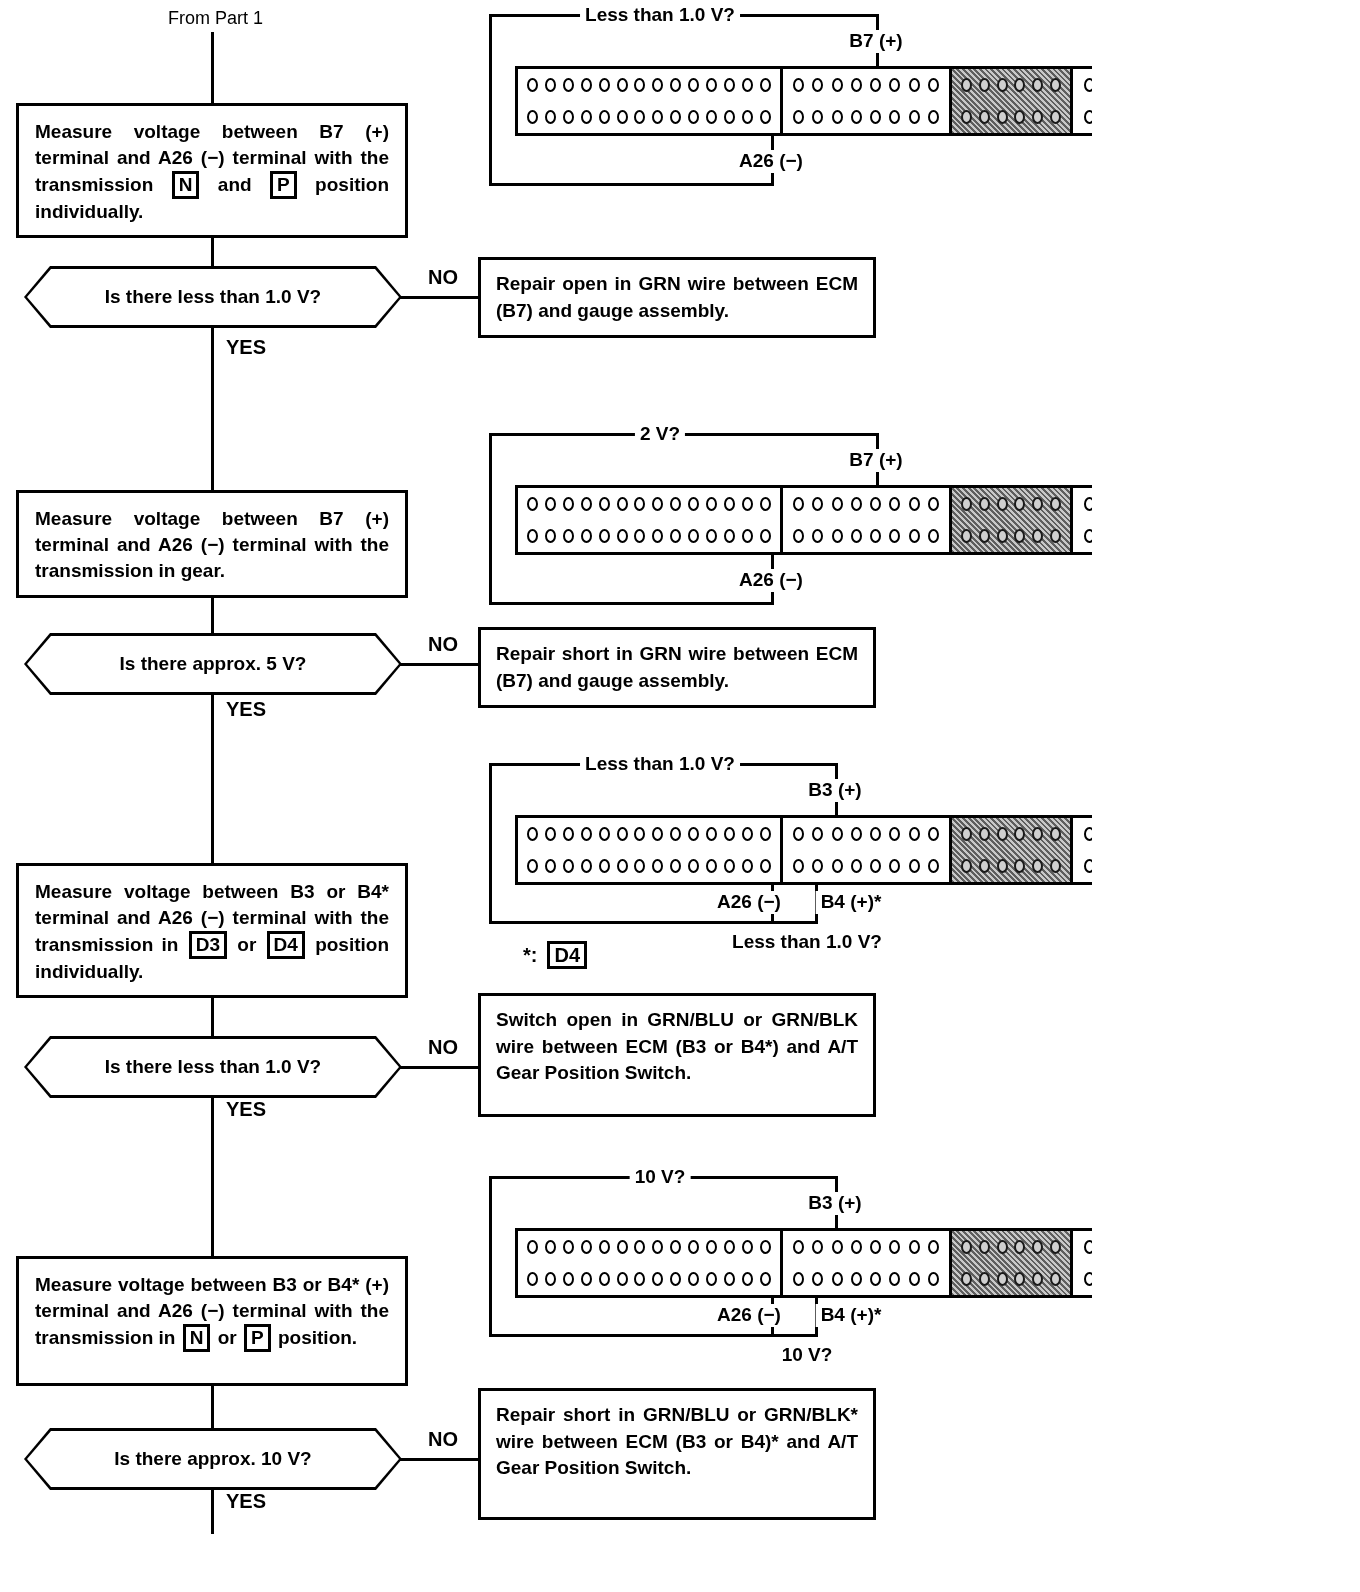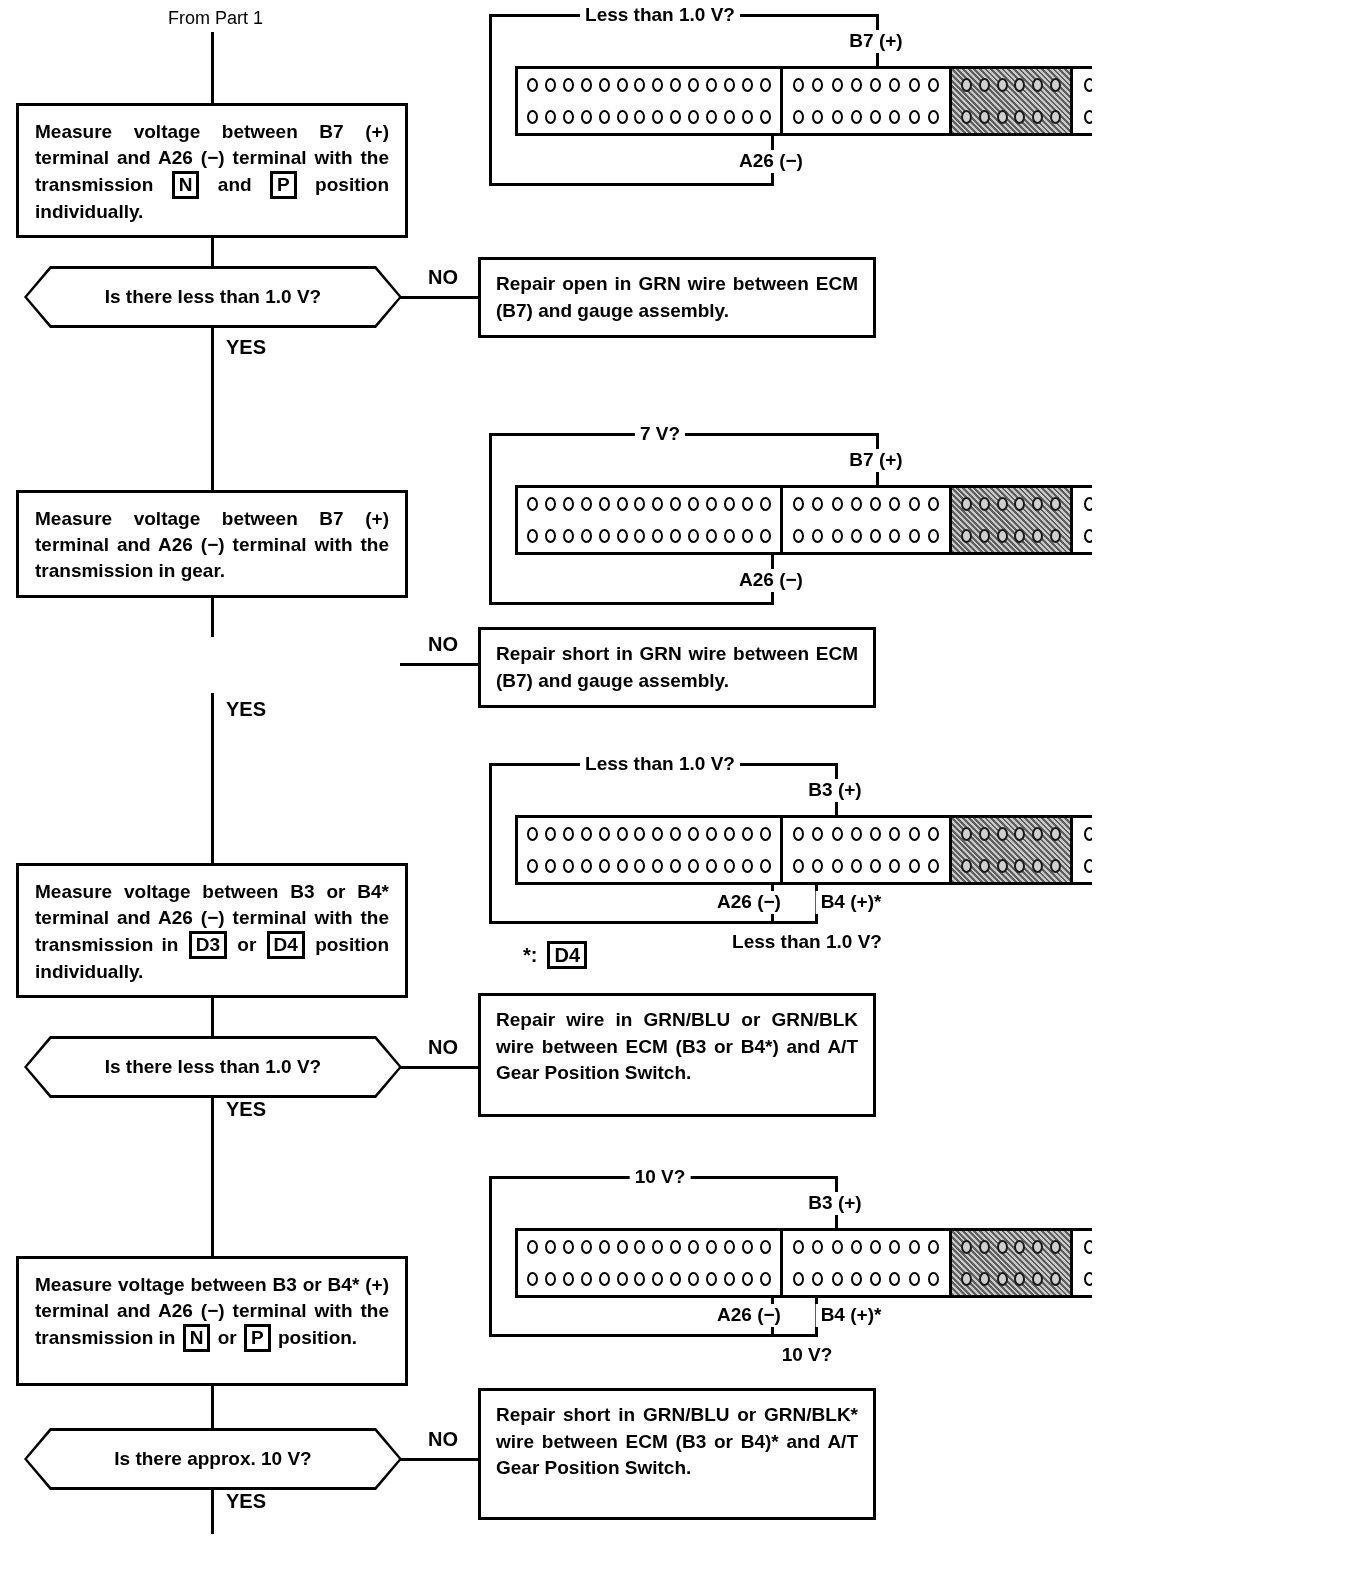--- a/index.html
+++ b/index.html
@@ -65,20 +65,24 @@
 
   <div class="pbox" style="top:103px;min-height:126px">Measure voltage between B7 (+) terminal and A26 (−) terminal with the transmission <span class="boxed">N</span> and <span class="boxed">P</span> position individually.</div>
   <div class="pbox" style="top:490px;min-height:94px">Measure voltage between B7 (+) terminal and A26 (−) terminal with the transmission in gear.</div>
   <div class="pbox" style="top:863px;min-height:130px">Measure voltage between B3 or B4* terminal and A26 (−) terminal with the transmission in <span class="boxed">D3</span> or <span class="boxed">D4</span> position individually.</div>
   <div class="pbox" style="top:1256px;min-height:130px">Measure voltage between B3 or B4* (+) terminal and A26 (−) terminal with the transmission in <span class="boxed">N</span> or <span class="boxed">P</span> position.</div>
 
   <div class="hex" style="top:266px">
     <div class="shape"></div>
     <div class="inner">Is there less than 1.0 V?</div>
   </div>
+  <div class="hex" style="top:633px">
+    <div class="shape"></div>
+    <div class="inner">Is there approx. 5 V?</div>
+  </div>
   <div class="hex" style="top:1036px">
     <div class="shape"></div>
     <div class="inner">Is there less than 1.0 V?</div>
   </div>
   <div class="hex" style="top:1428px">
     <div class="shape"></div>
     <div class="inner">Is there approx. 10 V?</div>
   </div>
 
   <div class="hline" style="left:400px;top:296px;width:78px"></div>
@@ -91,21 +95,21 @@
   <div class="lbl" style="left:428px;top:1036px">NO</div>
   <div class="lbl" style="left:428px;top:1428px">NO</div>
 
   <div class="lbl" style="left:226px;top:336px">YES</div>
   <div class="lbl" style="left:226px;top:698px">YES</div>
   <div class="lbl" style="left:226px;top:1098px">YES</div>
   <div class="lbl" style="left:226px;top:1490px">YES</div>
 
   <div class="rbox" style="top:257px;min-height:68px">Repair open in GRN wire between ECM (B7) and gauge assembly.</div>
   <div class="rbox" style="top:627px;min-height:70px">Repair short in GRN wire between ECM (B7) and gauge assembly.</div>
-  <div class="rbox" style="top:993px;min-height:124px">Repair wire in GRN/BLU or GRN/BLK wire between ECM (B3 or B4*) and A/T Gear Position Switch.</div>
+  <div class="rbox" style="top:993px;min-height:124px">Switch open in GRN/BLU or GRN/BLK wire between ECM (B3 or B4*) and A/T Gear Position Switch.</div>
   <div class="rbox" style="top:1388px;min-height:132px">Repair short in GRN/BLU or GRN/BLK* wire between ECM (B3 or B4)* and A/T Gear Position Switch.</div>
 
 
   <div class="footnote">
     <span>*:</span>
     <span class="boxed">D4</span>
   </div>
 
   <div class="connector" style="top:6px;height:190px">
       <div class="ln v" style="left: 4px; top: 8px; height: 172px;"></div>
@@ -220,21 +224,21 @@
           </div>
         </div>
       </div>
     </div>
   <div class="connector" style="top:425px;height:190px">
       <div class="ln v" style="left: 4px; top: 8px; height: 172px;"></div>
       <div class="ln h" style="left: 4px; top: 8px; width: 387px;"></div>
       <div class="ln h" style="left: 4px; top: 177px; width: 282px;"></div>
       <div class="ln v" style="left: 391px; top: 8px; height: 66px;"></div>
       <div class="ln v" style="left: 286px; top: 130px; height: 50px;"></div>
-      <div class="clabel" style="left: 175px; top: -2px;">7 V?</div>
+      <div class="clabel" style="left: 175px; top: -2px;">2 V?</div>
       <div class="clabel" style="left: 391px; top: 24px;">B7 (+)</div>
       <div class="clabel" style="left: 286px; top: 144px;">A26 (−)</div>
       <div class="cbody" style="top: 60px;">
         <div class="csec" style="width: 262px;">
           <div class="crow">
             <div class="pin"></div>
             <div class="pin"></div>
             <div class="pin"></div>
             <div class="pin"></div>
             <div class="pin"></div>

